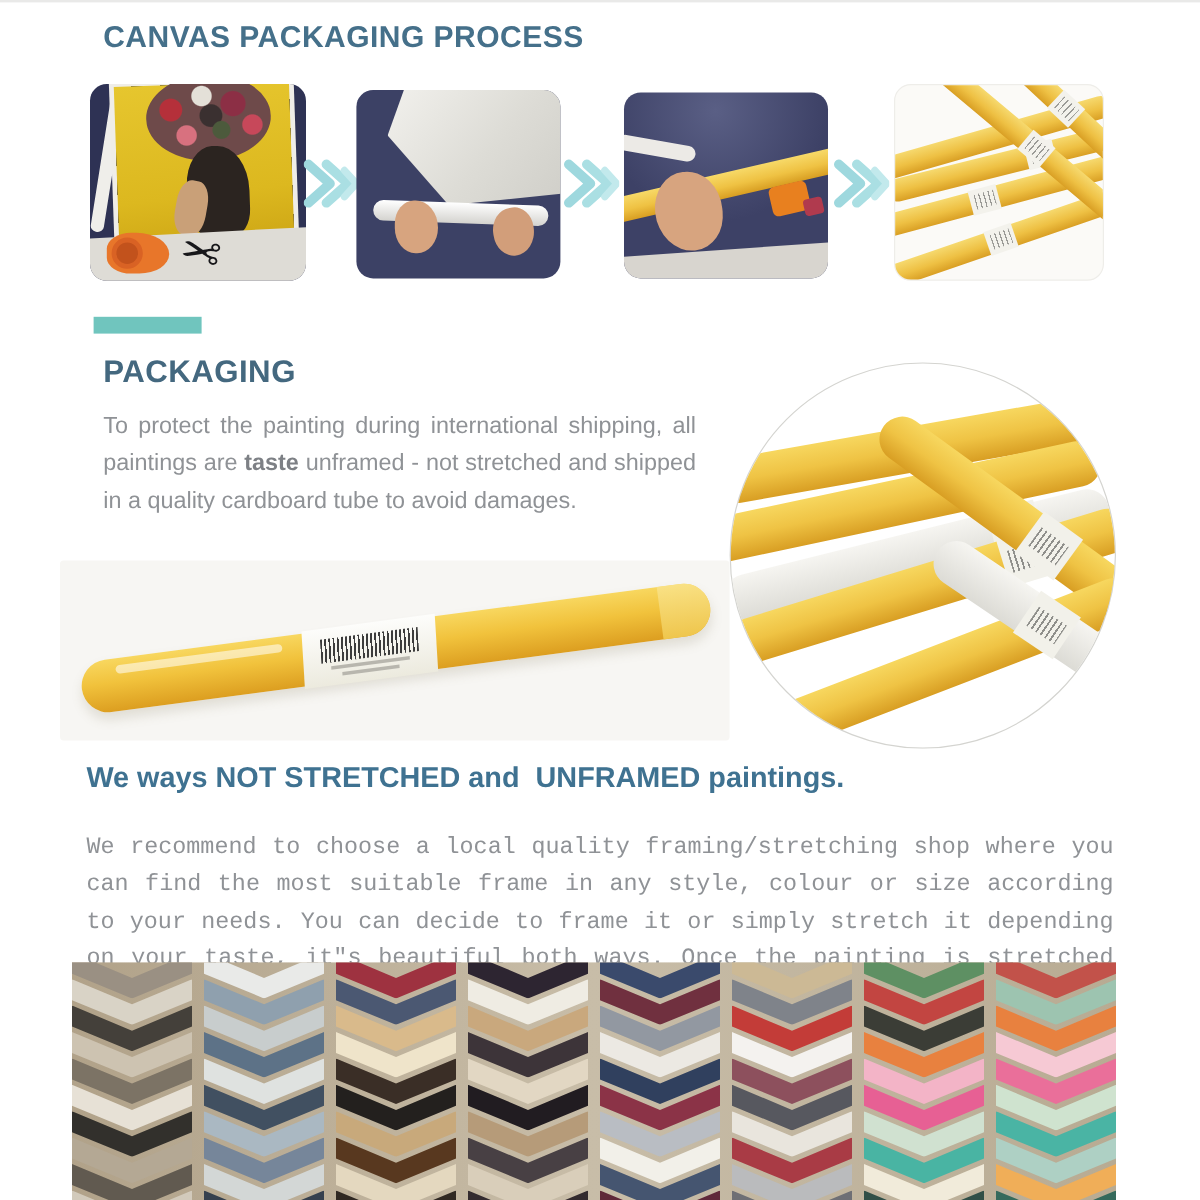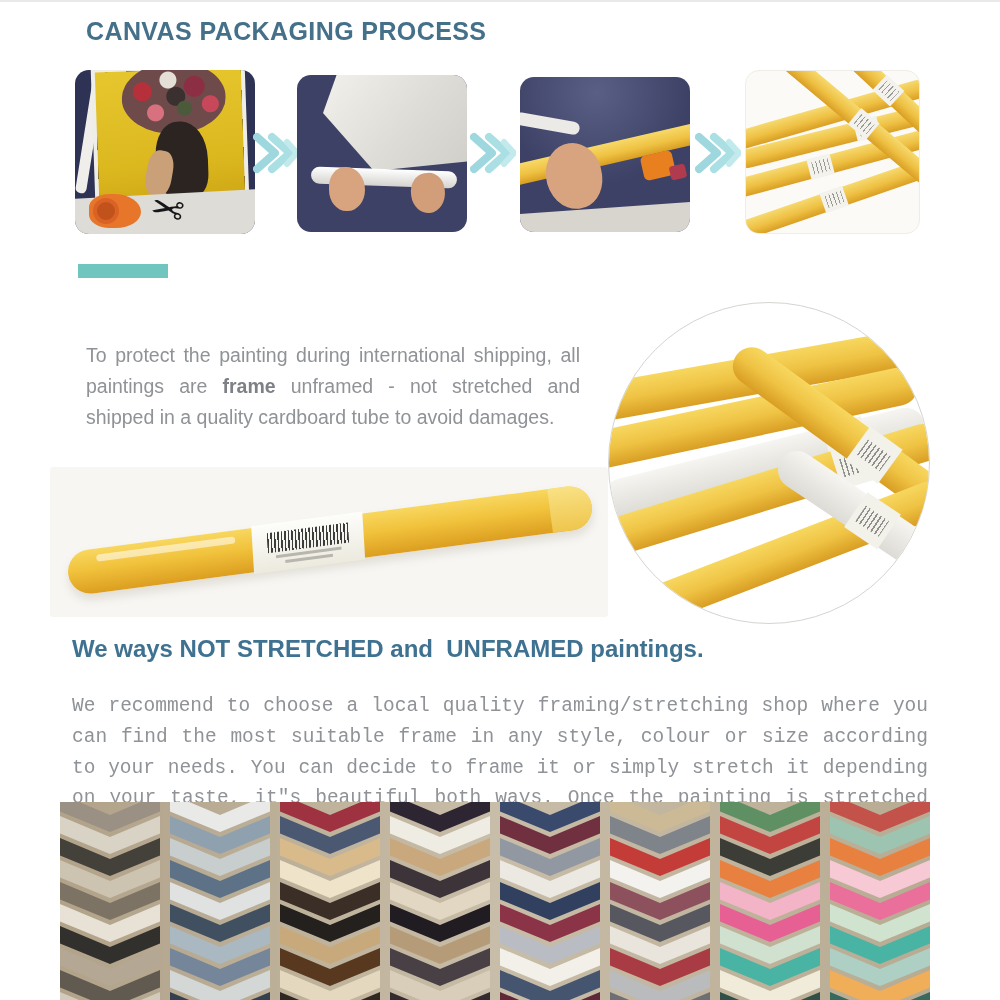--- a/index.html
+++ b/index.html
@@ -160,21 +160,22 @@
     <div class="tube4" style="width:230px;left:-18px;top:26px;transform:rotate(40deg)">
         <div class="band" style="left:130px"></div>
       </div>
     <div class="tube4" style="width:220px;left:28px;top:6px;transform:rotate(43deg)">
         <div class="band" style="left:104px"></div>
       </div>
   </div>
 
   <div class="accent-bar"></div>
   <div class="card packaging-card"></div>
-  <div class="body-text p1"><span>To protect the painting during international shipping, all paintings are </span><b>frame</b><span> unframed - not stretched and shipped in a quality cardboard tube to avoid damages.</span></div>
+  <div class="packaging-heading">PACKAGING</div>
+  <div class="body-text p1"><span>To protect the painting during international shipping, all paintings are </span><b>taste</b><span> unframed - not stretched and shipped in a quality cardboard tube to avoid damages.</span></div>
 
   <div class="card mid-band"></div>
   <div class="roll-photo" aria-label="Painting rolled in yellow wrapping with barcode shipping label">
     <div class="big-roll">
       <div class="shine"></div>
       <div class="endcap"></div>
       <div class="label">
         <div class="barcode"></div>
         <div class="label-line"></div>
         <div class="label-line" style="width:48px"></div>

